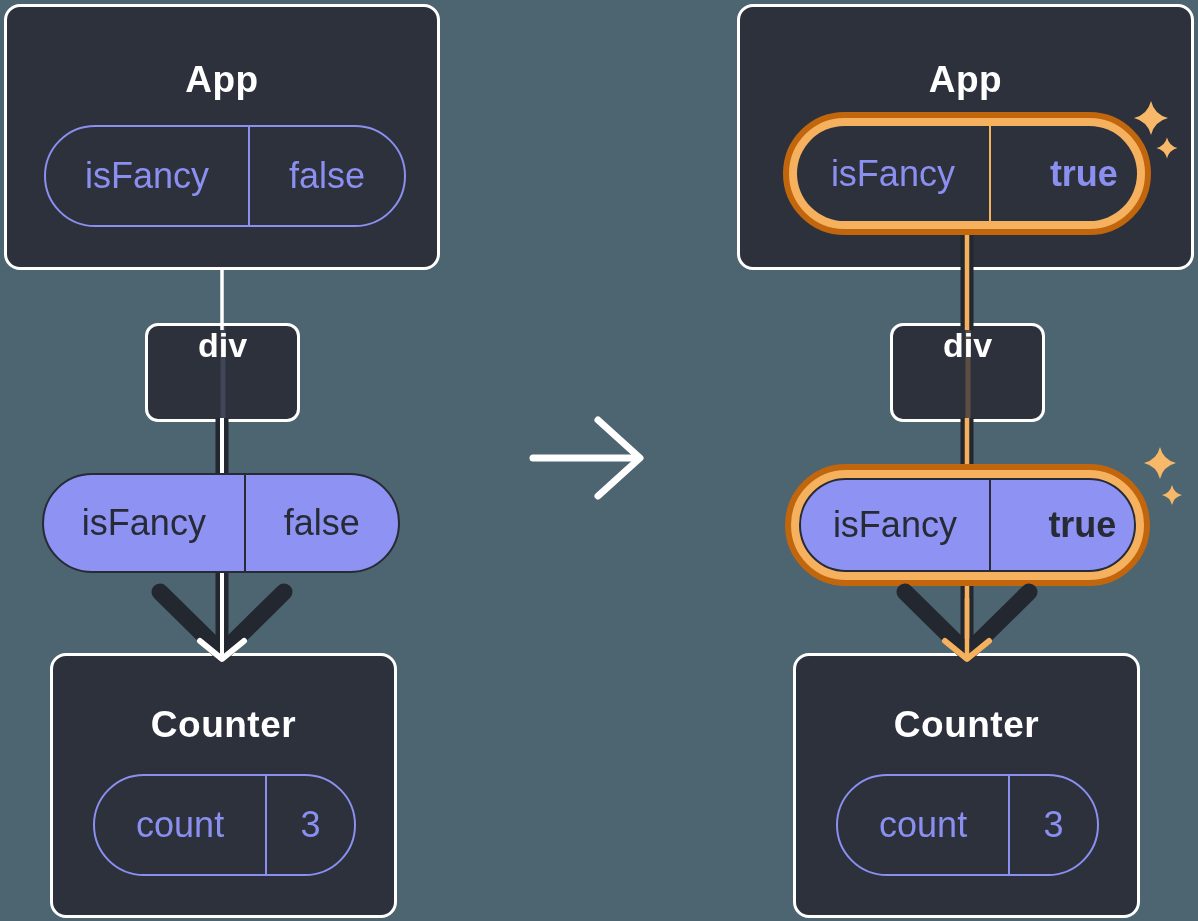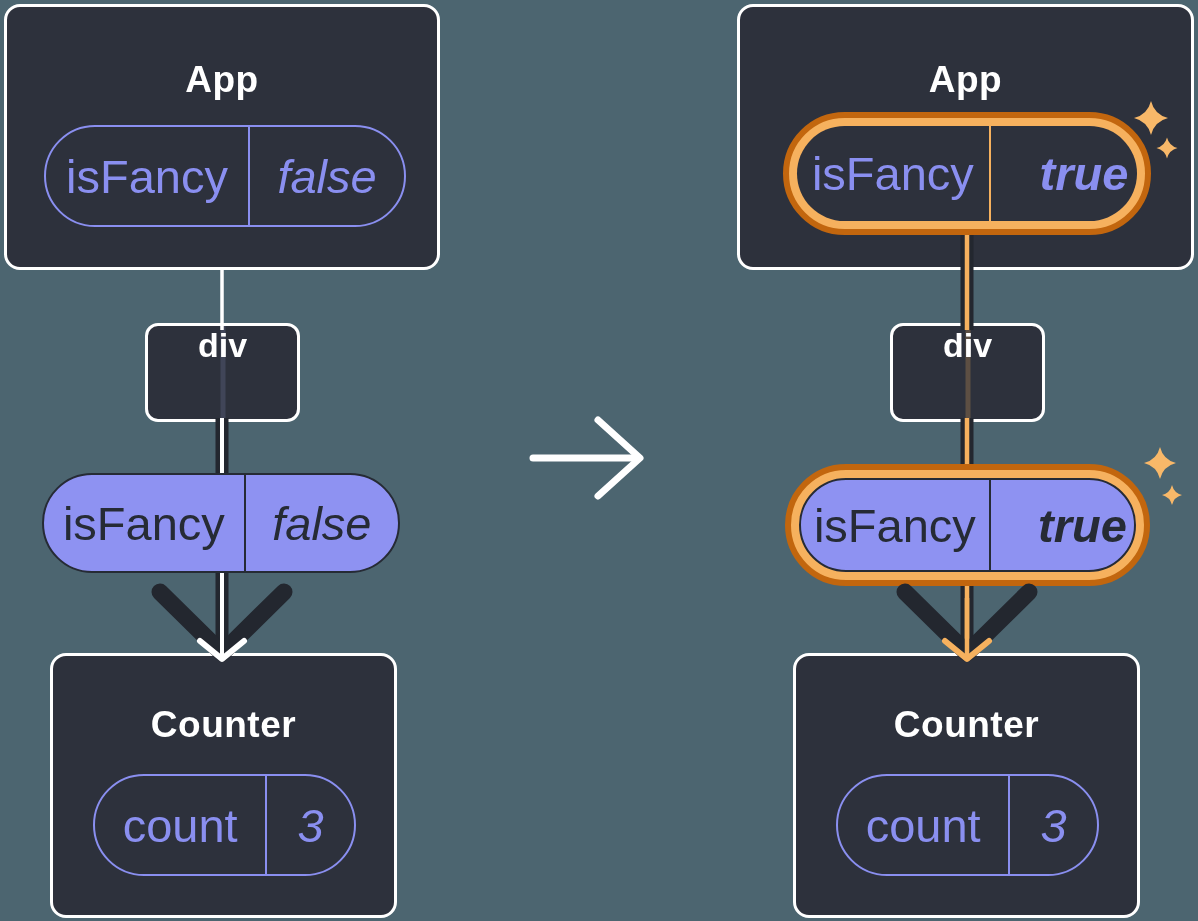--- a/index.html
+++ b/index.html
@@ -9,23 +9,23 @@
   }
   *{margin:0;padding:0;box-sizing:border-box;}
   html,body{background:var(--page-bg);}
   body{font-family:"Liberation Sans","DejaVu Sans",sans-serif;}
   #canvas{position:relative;width:1198px;height:921px;background:var(--page-bg);overflow:hidden;}
   .overlay{position:absolute;left:0;top:0;width:1198px;height:921px;pointer-events:none;}
   #svg-under{z-index:5;} #svg-over{z-index:20;}
   .card{position:absolute;background:var(--card);border:3px solid var(--white);border-radius:16px;z-index:1;}
   .card-title{position:absolute;left:0;right:0;text-align:center;color:var(--white);
     font-size:37px;font-weight:600;letter-spacing:.5px;}
-  .pill{position:absolute;display:flex;border-radius:999px;z-index:10;font-size:47px;}
+  .pill{position:absolute;display:flex;border-radius:999px;z-index:10;font-size:36px;}
   .cell{display:flex;align-items:center;justify-content:center;height:100%;}
-  .cell.key{width:57%;} .cell.val{width:43%;font-style:italic;}
+  .cell.key{width:57%;} .cell.val{width:43%;}
   .pill.count .cell.key{width:66.5%;} .pill.count .cell.val{width:33.5%;}
   .pill.outline{border:2.5px solid var(--purple);color:var(--purple);background:transparent;}
   .pill.outline .cell.key{border-right:2px solid var(--purple);}
   .pill.solid{background:var(--purple-fill);border:2px solid var(--ink);color:var(--ink);}
   .pill.solid .cell.key{border-right:2px solid var(--ink);}
   .ring{position:absolute;border:6px solid var(--orange-dark);background:var(--orange-light);
     border-radius:999px;padding:8px;z-index:10;}
   .ring .pill{position:relative;width:100%;height:100%;z-index:auto;}
   .pill.darkfill{background:var(--card);color:var(--purple);border:none;}
   .pill.darkfill .cell.key{border-right:2px solid var(--orange-light);}

